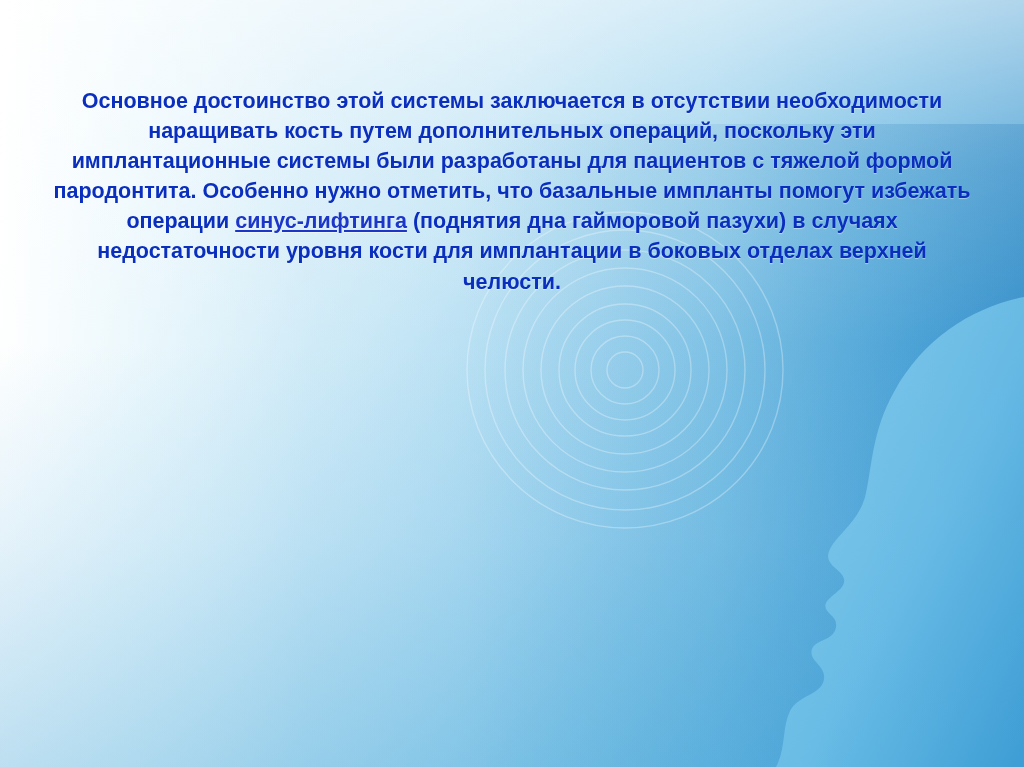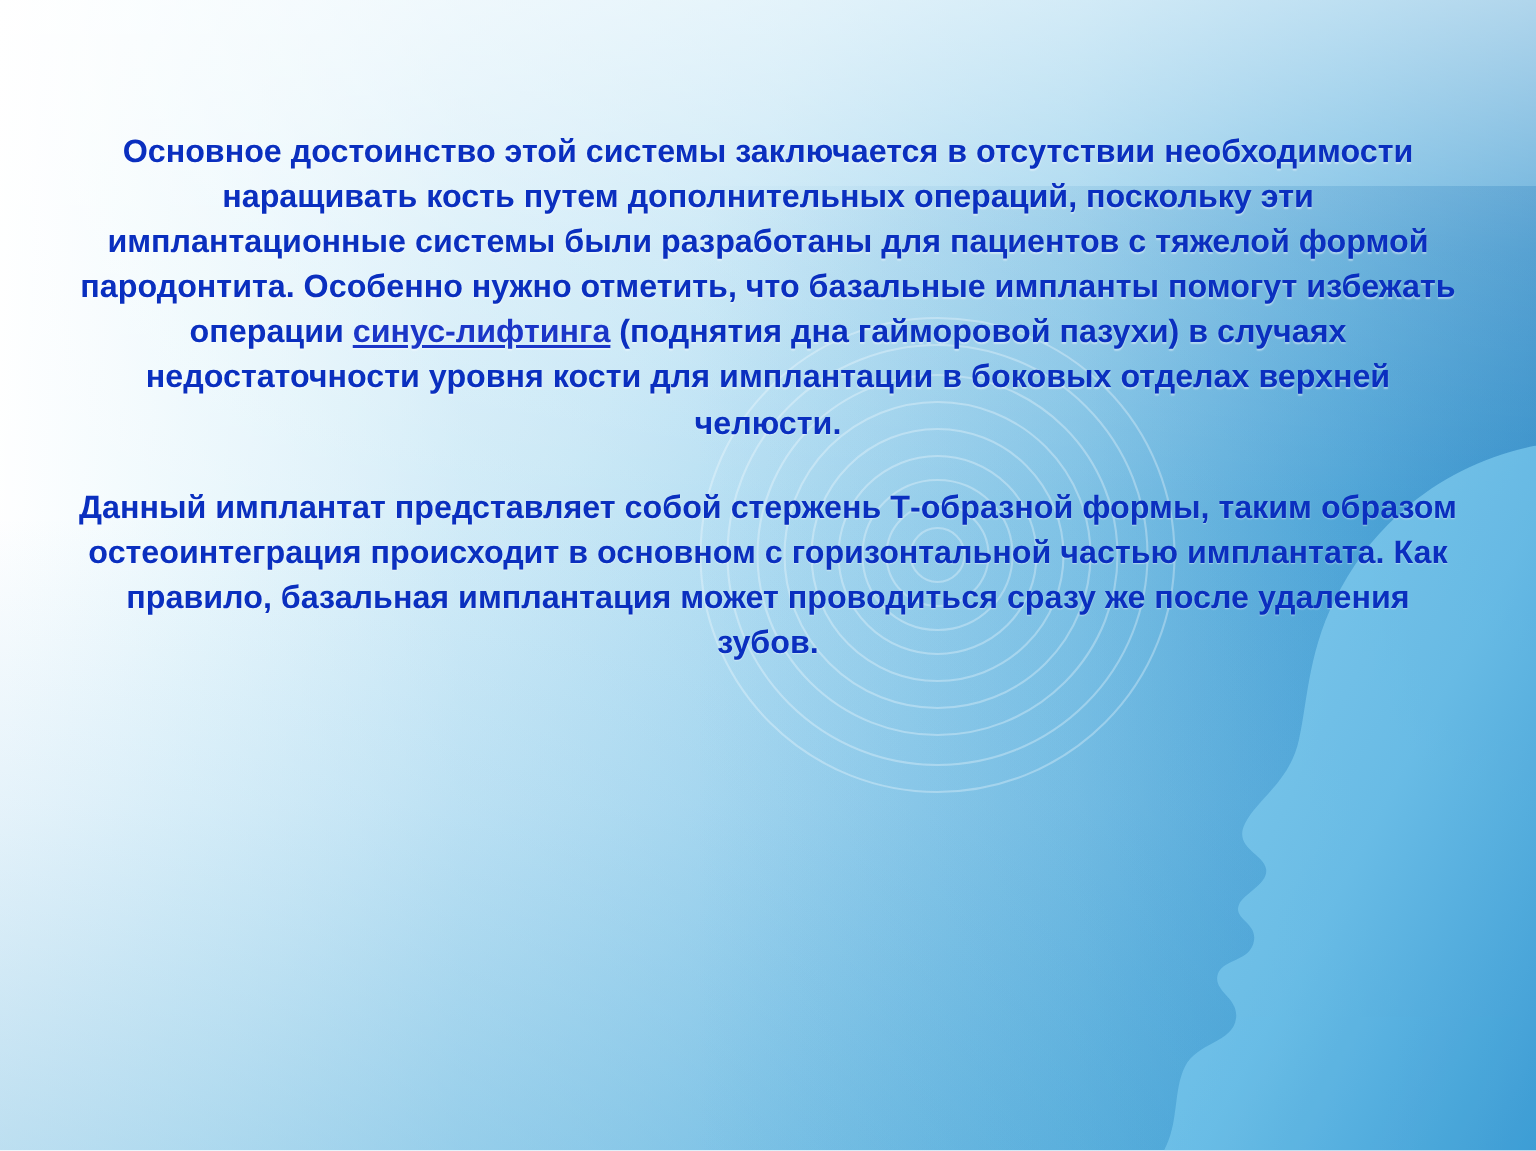--- a/index.html
+++ b/index.html
@@ -144,17 +144,16 @@
                C280,344 262,342 258,352
                C254,364 272,368 270,382
                C268,398 244,398 236,414
                C228,430 232,452 222,470 Z" fill="url(#headGrad)"></path>
     </svg>
   </div>
 
   <div class="content">
     <div class="text-block">
       <p class="para"><span>Основное достоинство этой системы заключается в отсутствии необходимости наращивать кость путем дополнительных операций, поскольку эти имплантационные системы были разработаны для пациентов с тяжелой формой пародонтита. Особенно нужно отметить, что базальные импланты помогут избежать операции </span><a class="link" href="#">синус-лифтинга</a><span> (поднятия дна гайморовой пазухи) в случаях недостаточности уровня кости для имплантации в боковых отделах верхней челюсти.</span></p>
-      <p class="para">Данный имплантат представляет собой стержень Т-образной формы, таким образом остеоинтеграция происходит в основном с горизонтальной частью имплантата. Как правило, базальная имплантация может проводиться сразу же после удаления зубов.</p>
     </div>
   </div>
 
 </div>
 
 </body></html>

